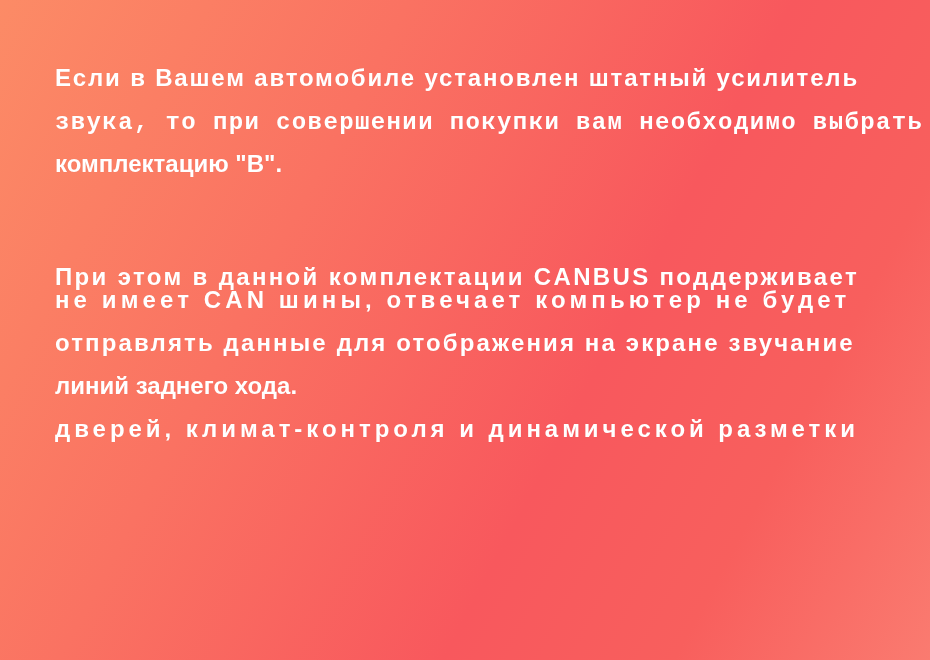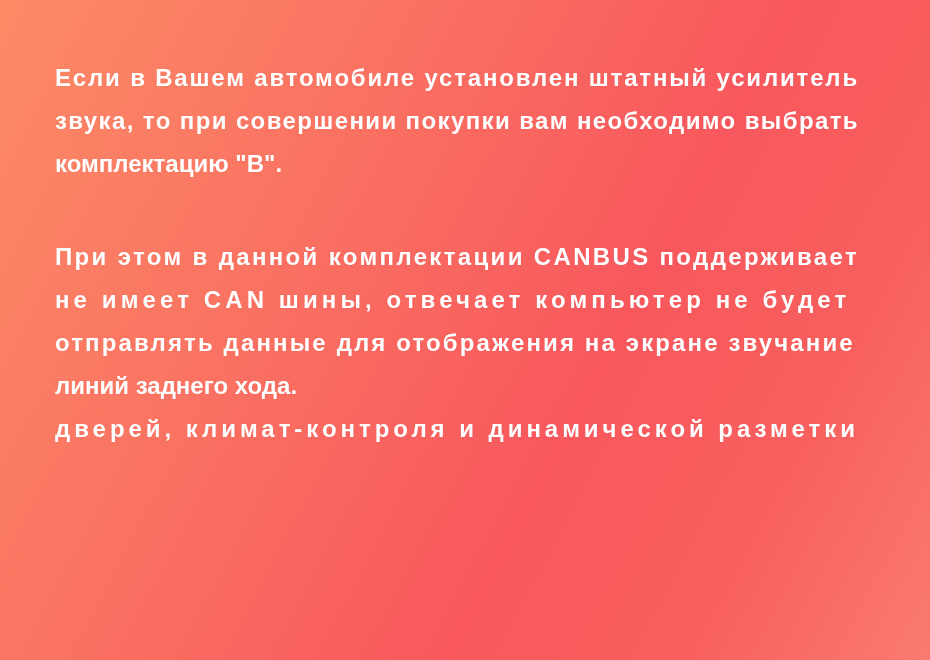--- a/index.html
+++ b/index.html
@@ -34,26 +34,26 @@
   .line span { display: inline-block; white-space: nowrap; }
 </style>
 </head>
 <body>
 
 <div class="canvas">
   <div class="text-block">
 
     <div class="para">
       <div class="line j"><span style="letter-spacing: 1.822px;">Если в Вашем автомобиле установлен штатный усилитель</span></div>
-      <div class="line j"><span style="letter-spacing: 1.386px;">звука, то при совершении покупки вам необходимо выбрать</span></div>
+      <div class="line j"><span style="letter-spacing: 1.386px; font-family: Liberation Mono, monospace;">звука, то при совершении покупки вам необходимо выбрать</span></div>
       <div class="line"><span>комплектацию "В".</span></div>
     </div>
 
     <div class="para">
-      <div class="line j"><span style="letter-spacing: 2.343px;">При этом в данной комплектации CANBUS поддерживает</span></div>
+      <div class="line j"><span style="letter-spacing: 2.343px; margin-top: 20px;">При этом в данной комплектации CANBUS поддерживает</span></div>
       <div class="line j"><span style="letter-spacing: 4.105px;">не имеет CAN шины, отвечает компьютер не будет</span></div>
       <div class="line j"><span style="letter-spacing: 2.131px;">отправлять данные для отображения на экране звучание</span></div>
       <div class="line"><span>линий заднего хода.</span></div>
       <div class="line j"><span style="letter-spacing: 3.957px;">дверей, климат-контроля и динамической разметки</span></div>
     </div>
 
   </div>
 </div>
 
 </body></html>

